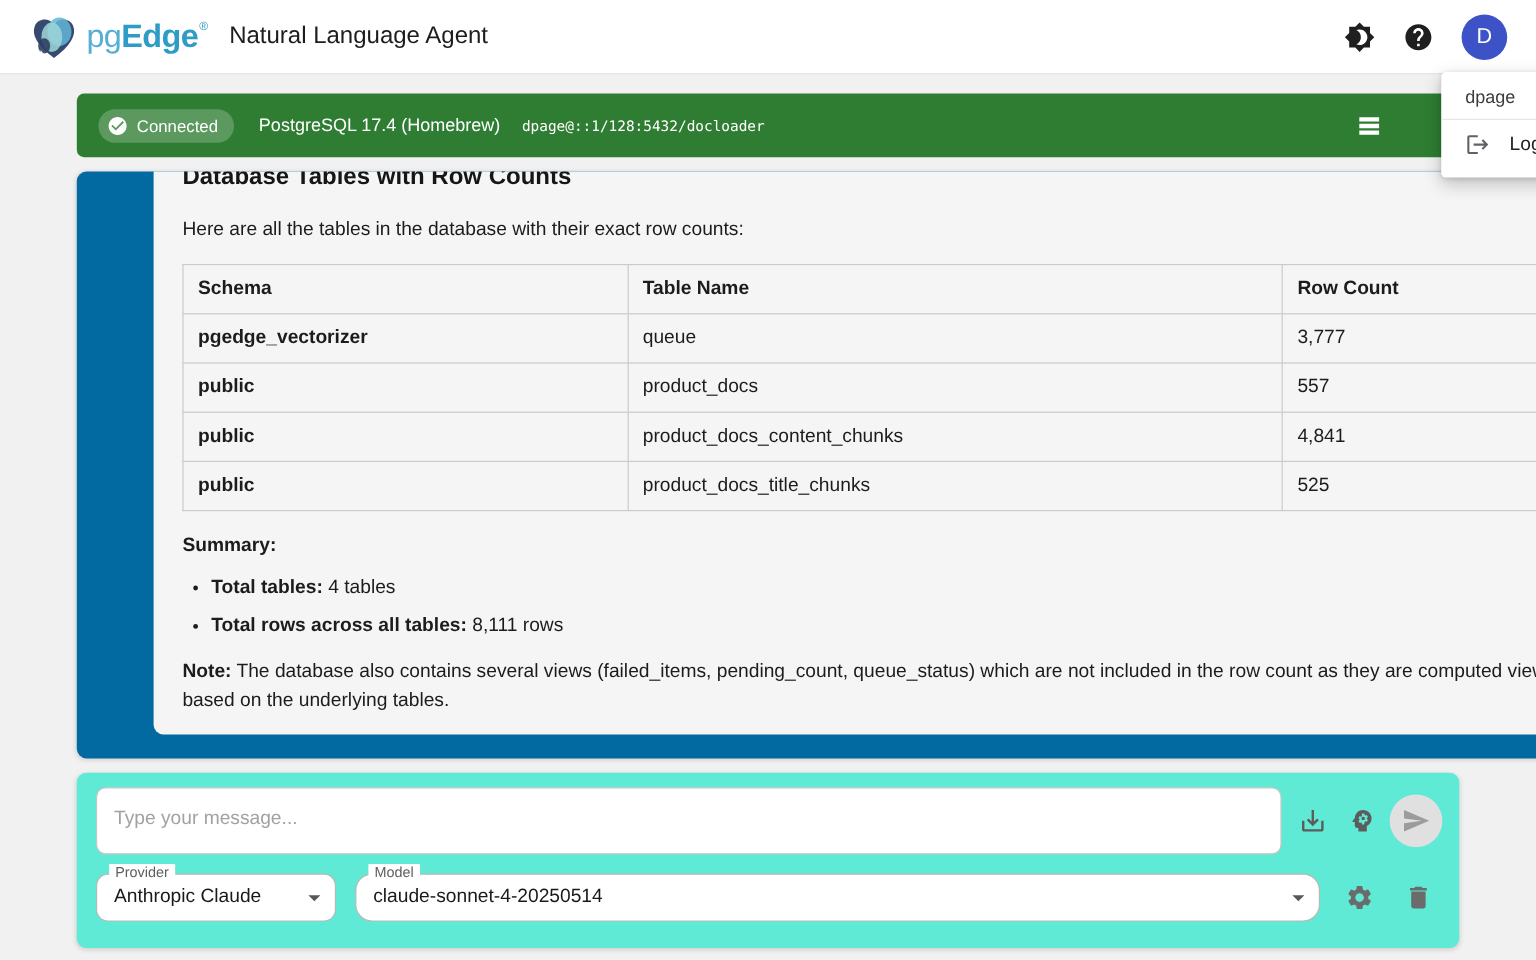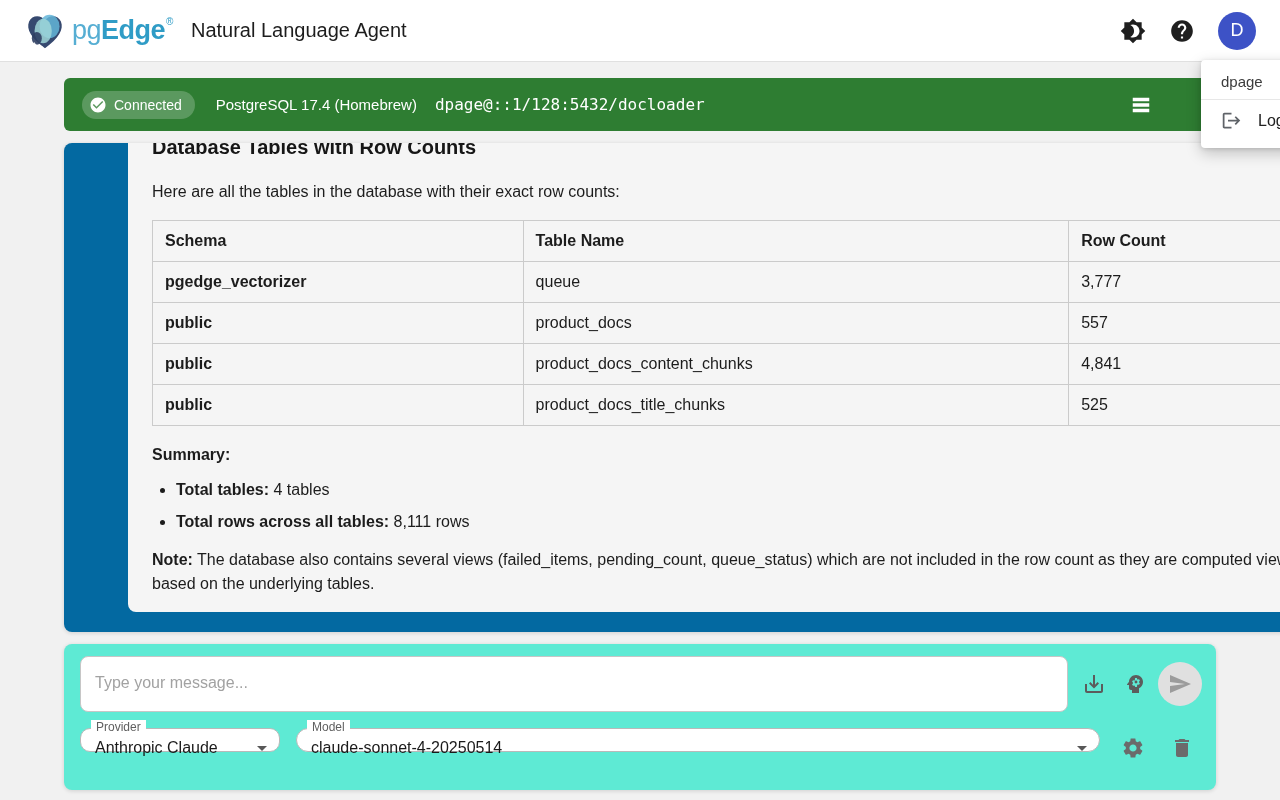--- a/index.html
+++ b/index.html
@@ -29,21 +29,21 @@
     display:flex;align-items:center;justify-content:center;font-size:18px;font-weight:500;border:none;cursor:pointer;}
 
   
   .conn-bar{position:absolute;left:64px;top:78px;width:1152px;height:53px;background:var(--connection-green);
     border-radius:6px;display:flex;align-items:center;padding:0 18px;color:#fff;z-index:5;}
   .conn-badge{display:flex;align-items:center;gap:7px;background:rgba(255,255,255,0.22);
     border-radius:15px;padding:5px 13px 5px 7px;}
   .conn-badge svg{width:18px;height:18px;fill:#fff;}
   .conn-badge-label{font-size:14px;}
   .conn-server{font-size:15px;margin-left:21px;}
-  .conn-dsn{font-family:"DejaVu Sans Mono",monospace;font-size:16px;margin-left:18px;}
+  .conn-dsn{font-family:"DejaVu Sans Mono",monospace;font-size:12px;margin-left:18px;}
   .conn-right-icon{position:absolute;left:1066px;top:16px;width:22px;height:22px;fill:#fff;}
 
   
   .user-menu{position:absolute;left:1201px;top:60px;width:119px;background:#fff;border-radius:4px;
     box-shadow:0 5px 15px rgba(0,0,0,0.22),0 1px 4px rgba(0,0,0,0.12);z-index:50;padding:6px 0;}
   .menu-username{padding:7px 20px 9px;font-size:15px;color:#3c3c3c;}
   .menu-divider{border:none;border-top:1px solid #e7e7e7;margin:0;}
   .menu-item{display:flex;align-items:center;gap:16px;padding:10px 20px 11px;cursor:pointer;background:none;border:none;width:100%;text-align:left;}
   .menu-item svg{width:21px;height:21px;fill:#5f6368;flex:none;}
   .menu-item-label{font-size:16px;color:#212121;}
@@ -74,21 +74,21 @@
     border-radius:8px;padding:17px 14px;font-family:"Liberation Sans",sans-serif;font-size:16px;
     color:#1a1a1a;resize:none;outline:none;background:#fff;}
   .msg-input::placeholder{color:#a2a2a2;}
   .composer .tool-btn{position:absolute;background:none;border:none;padding:0;cursor:pointer;}
   .tool-btn svg{width:24px;height:24px;fill:#5c5c5c;}
   .btn-download{left:1018px;top:28px;}
   .btn-psych{left:1059px;top:28px;}
   .send-btn{position:absolute;left:1094px;top:18px;width:44px;height:44px;border-radius:50%;
     background:#e0e0e0;border:none;display:flex;align-items:center;justify-content:center;cursor:pointer;}
   .send-btn svg{width:24px;height:24px;fill:#9c9c9c;}
-  .select-field{position:absolute;top:84px;height:24px;border:1px solid #b9b9b9;border-radius:10px;
+  .select-field{position:absolute;top:84px;height:40px;border:1px solid #b9b9b9;border-radius:10px;
     background:#fff;cursor:pointer;}
   .select-provider{left:16px;width:200px;}
   .select-model{left:232px;width:804px;border-radius:14px;}
   .select-label{position:absolute;top:-9px;left:10px;background:#fff;padding:0 5px;font-size:12px;color:#5f5f5f;}
   .select-value{font-size:16px;color:#1a1a1a;line-height:38px;padding-left:14px;white-space:nowrap;overflow:hidden;}
   .select-caret{position:absolute;right:5px;top:7px;width:24px;height:24px;fill:#585858;}
   .btn-settings{left:1057px;top:92px;}
   .btn-trash{left:1106px;top:92px;}
   .btn-settings svg,.btn-trash svg{fill:#6b6b6b;}
 </style>

